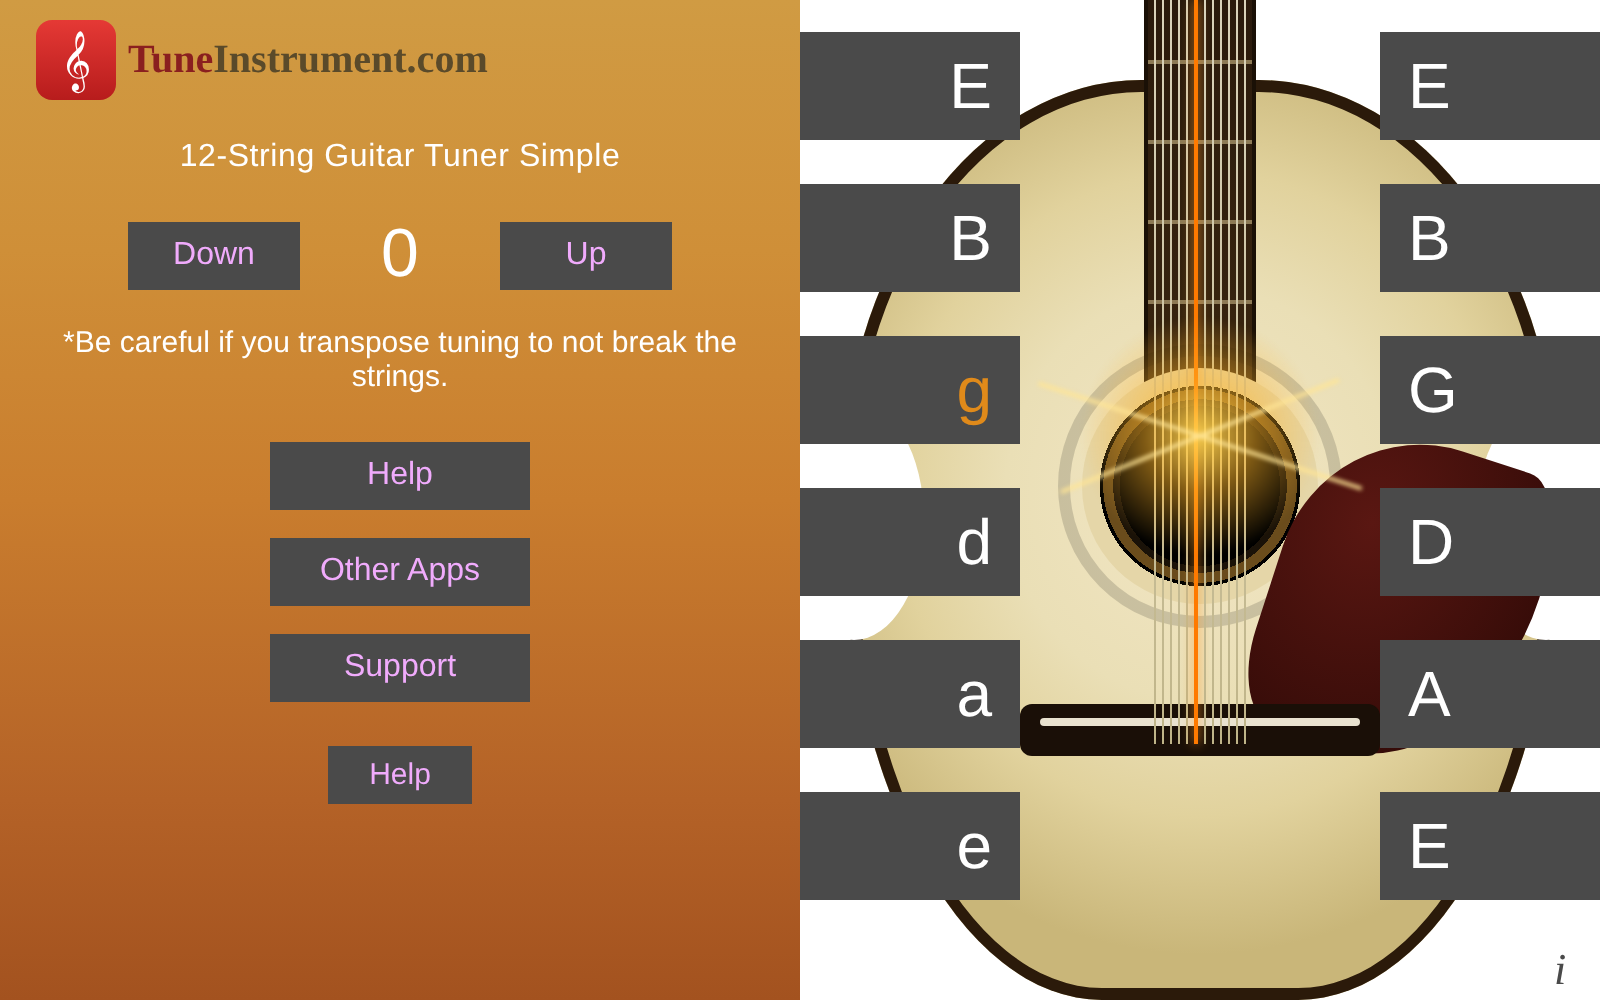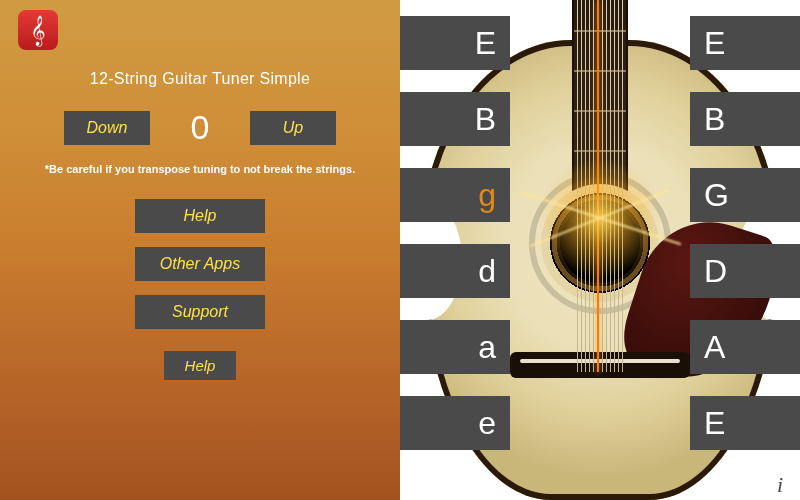--- a/index.html
+++ b/index.html
@@ -25,26 +25,26 @@
   .brand-main { font-family: "Comic Sans MS", cursive; font-size:20px; color:#8a1f1f; font-weight:bold; }
   .brand-main .tune { color:#8a1f1f; }
   .brand-main .instr { color:#5a4a2a; }
   .brand-tag { font-size:10px; color:#6a5234; margin-top:2px; }
 
   .title { font-size:16px; font-weight:300; margin: 12px 0 20px 0; letter-spacing:0.3px; }
 
   .transpose-label { font-size:18px; font-weight:300; margin-bottom:10px; }
   .transpose-row { display:flex; align-items:center; justify-content:center; gap:30px; margin-bottom:10px;}
   .btn {
-    background:#4a4a4a; color:#fde047; font-size:16px; font-weight:300;
-    padding:8px 16px; min-width:90px; border:none; cursor:pointer;font-style:italic;
+    background:#4a4a4a; color:#f0abfc; font-size:16px; font-weight:300;
+    padding:8px 16px; min-width:90px; border:none; cursor:pointer;
   }
   .btn.small { min-width:86px; padding:8px 10px; }
   .transpose-value { font-size:34px; font-weight:300; min-width:40px; }
-  .warning { font-size:11px; font-weight:700; margin-top:16px; padding: 0 4px;}
+  .warning { font-size:15px; font-weight:400; margin-top:16px; padding: 0 4px;}
 
   .menu { margin-top:24px; display:flex; flex-direction:column; align-items:center; gap:14px; }
   .menu .btn { width:130px; }
 
   .done-row { margin-top:22px; }
   .done-row .btn { min-width:72px; padding:6px 14px; font-size:15px; }
 
   
   .right { width:400px; height:500px; background:#fff; position:relative; overflow:hidden; }
 
@@ -134,20 +134,23 @@
 <body>
 
 <div class="app">
 
   <div class="left">
     <div class="brand">
       <div class="brand-icon">
         <span>𝄞</span>
       </div>
       <div class="brand-text">
+        <div class="brand-main">
+          <span class="tune">Tune</span><span class="instr">Instrument.com</span>
+        </div>
       </div>
     </div>
 
     <div class="title">12-String Guitar Tuner Simple</div>
 
     <div class="transpose-row">
       <button class="btn small">Down</button>
       <div class="transpose-value">0</div>
       <button class="btn small">Up</button>
     </div>

